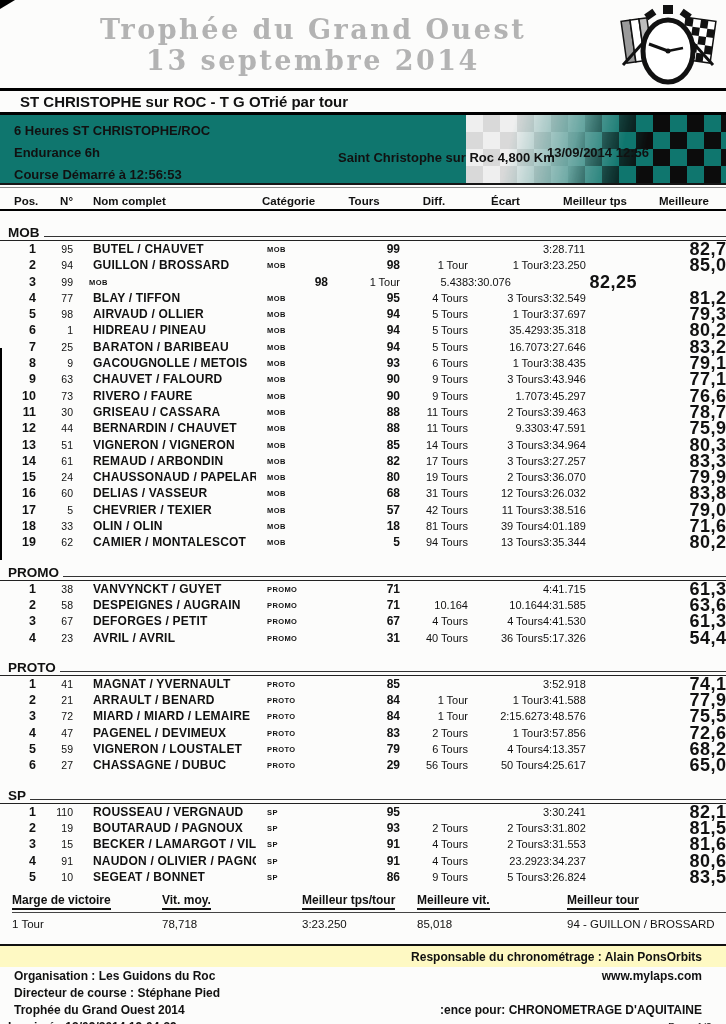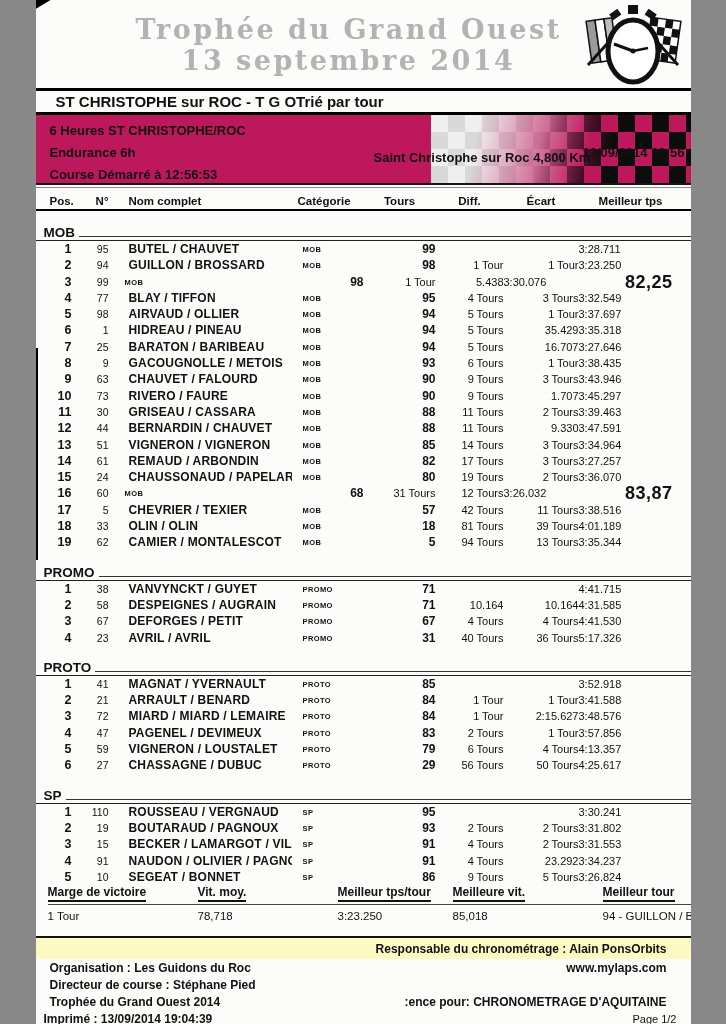--- a/index.html
+++ b/index.html
@@ -1,32 +1,32 @@
 <!DOCTYPE html>
 <html><head>
 <meta charset="utf-8">
 <style>
   html,body{margin:0;padding:0;background:#888;}
-  .page{position:relative;width:655px;height:1024px;margin:0 auto;background:#fcfcfb;
+  .page{position:relative;width:726px;height:1024px;margin:0 auto;background:#fcfcfb;
         overflow:hidden;font-family:"Liberation Sans",sans-serif;color:#111;}
   
   .artifact-topleft{position:absolute;top:0;left:0;width:15px;height:9px;background:#000;
         clip-path:polygon(0 0,100% 0,0 100%);}
   .artifact-leftbar{position:absolute;top:348px;left:0;width:2px;height:212px;background:#000;}
   
   .doc-header{position:relative;height:88px;}
   .doc-title{width:590px;margin-left:18px;padding-top:14px;text-align:center;
         font-family:"DejaVu Serif",serif;font-weight:bold;color:#b3b3b3;
         font-size:27px;line-height:31px;letter-spacing:2.5px;}
   .logo{position:absolute;top:3px;right:5px;}
   .rule-thick{height:3px;background:#000;}
   .titlebar{display:flex;justify-content:flex-start;align-items:center;height:21px;
         font-weight:bold;font-size:15px;padding:0 3px 0 20px;}
   
-  .infobox{position:relative;height:68px;background:#be185d;border-bottom:2px solid #161616;}
+  .infobox{position:relative;height:68px;background:#0f766e;border-bottom:2px solid #161616;}
   .infobox .left-col{position:relative;z-index:2;padding:5px 0 0 14px;font-weight:bold;font-size:13px;}
   .infobox .left-col div{line-height:22px;}
   .info-track{position:absolute;z-index:2;left:338px;top:8px;font-weight:bold;font-size:13px;margin-top:27px;}
   .info-datetime{position:absolute;z-index:2;left:547px;top:30px;font-weight:bold;font-size:13px;}
   .info-checker{position:absolute;top:0;right:0;width:260px;height:100%;z-index:1;}
   .info-checker .gray{position:absolute;inset:0;
         background:repeating-conic-gradient(#d9d9d9 0% 25%,#efefef 0% 50%);background-size:34px 34px;
         -webkit-mask-image:linear-gradient(102deg,#000 18%,transparent 60%);
         mask-image:linear-gradient(102deg,#000 18%,transparent 60%);}
   .info-checker .black{position:absolute;inset:0;
@@ -54,21 +54,21 @@
   .c-num{text-align:right;padding-right:5px;font-size:10.5px;}
   .c-name{padding-left:15px;font-weight:bold;font-size:12px;letter-spacing:.2px;
         white-space:nowrap;overflow:hidden;}
   .c-cat{padding-left:11px;font-weight:bold;font-size:7.5px;letter-spacing:.4px;line-height:17px;}
   .c-tours{text-align:right;font-weight:bold;font-size:12px;}
   .c-diff,.c-ecart{text-align:right;font-size:11px;}
   .c-best{text-align:left;font-size:11px;}
   .c-speed{text-align:right;padding-right:10px;font-weight:bold;font-size:18px;
         letter-spacing:.5px;line-height:16px;white-space:nowrap;}
   
-  .stats{margin-top:0;padding-left:12px;width:714px;}
+  .stats{margin-top:8px;padding-left:12px;width:714px;}
   .stats-grid{display:grid;grid-template-columns:150px 140px 115px 150px auto;}
   .stats-head{font-weight:bold;font-size:12px;border-bottom:1px solid #444;padding-bottom:3px;height:16px;}
   .stats-head span{display:inline-block;border-bottom:2px solid #111;padding-bottom:1px;}
   .stats-vals{font-size:11.5px;padding-top:5px;}
   
   .footer{margin-top:14px;}
   .footer-band{display:flex;justify-content:flex-end;align-items:center;height:21px;
         background:#fef9c3;border-top:2.5px solid #111;padding:0 24px 0 14px;
         font-weight:bold;font-size:12px;}
   .footer-line{display:flex;justify-content:space-between;align-items:center;height:17px;
@@ -339,20 +339,21 @@
     <div class="c-tours">80</div>
     <div class="c-diff">19 Tours</div>
     <div class="c-ecart">2 Tours</div>
     <div class="c-best">3:36.070</div>
     <div class="c-speed">79,97</div>
   </div>
 
   <div class="tgrid trow">
     <div class="c-pos">16</div>
     <div class="c-num">60</div>
+    <div class="c-name">DELIAS / VASSEUR</div>
     <div class="c-cat">MOB</div>
     <div class="c-tours">68</div>
     <div class="c-diff">31 Tours</div>
     <div class="c-ecart">12 Tours</div>
     <div class="c-best">3:26.032</div>
     <div class="c-speed">83,87</div>
   </div>
 
   <div class="tgrid trow">
     <div class="c-pos">17</div>

